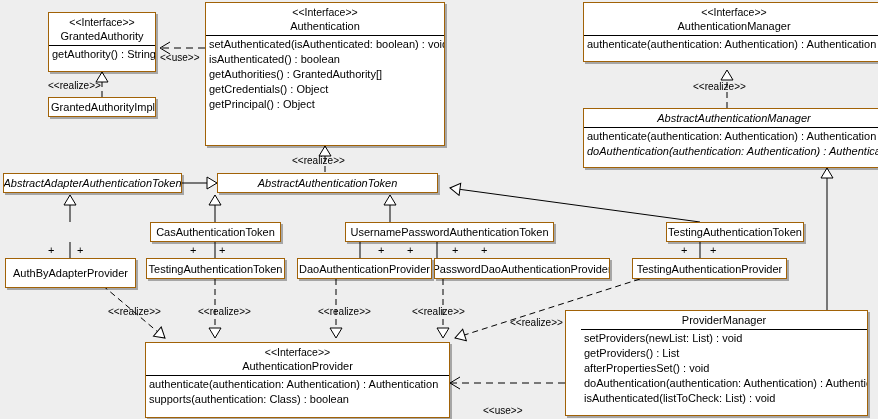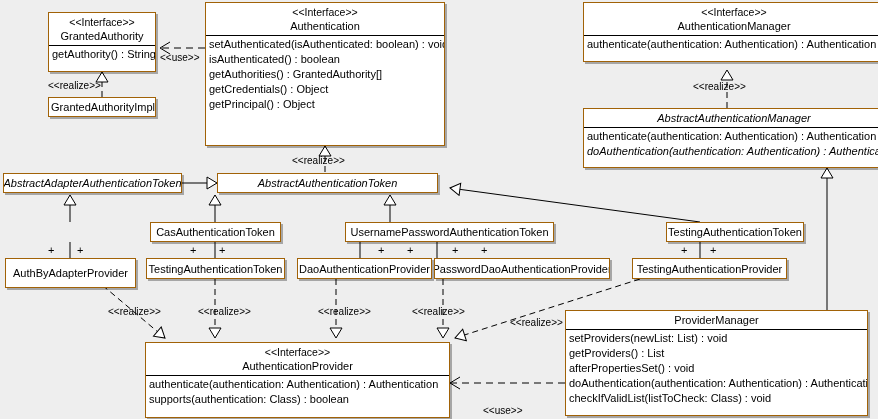--- a/index.html
+++ b/index.html
@@ -232,30 +232,30 @@
     <div class="hdr">
       <span class="stereo">&lt;&lt;Interface&gt;&gt;</span>
       <span class="nm">AuthenticationProvider</span>
     </div>
     <div class="sep ops">
       <div class="op">authenticate(authentication: Authentication) : Authentication</div>
       <div class="op">supports(authentication: Class) : boolean</div>
     </div>
   </div>
 
-  <div class="box" style="left:565px; top:310px; width:303px; height:106px;">
+  <div class="box" style="left:565px; top:310px; width:303px; height:106px;padding-left:15px;">
     <div class="hdr">
       <span class="nm">ProviderManager</span>
     </div>
     <div class="sep ops">
       <div class="op">setProviders(newList: List) : void</div>
       <div class="op">getProviders() : List</div>
       <div class="op">afterPropertiesSet() : void</div>
       <div class="op">doAuthentication(authentication: Authentication) : Authentication</div>
-      <div class="op">checkIfValidList(listToCheck: Class) : void</div>
+      <div class="op">isAuthenticated(listToCheck: List) : void</div>
     </div>
   </div>
 
   <div class="lbl" style="left:160px; top:52px;">&lt;&lt;use&gt;&gt;</div>
 
   <div class="lbl" style="left:48px; top:80px;">&lt;&lt;realize&gt;&gt;</div>
 
   <div class="lbl" style="left:292px; top:155px;">&lt;&lt;realize&gt;&gt;</div>
 
   <div class="lbl" style="left:693px; top:81px;">&lt;&lt;realize&gt;&gt;</div>

